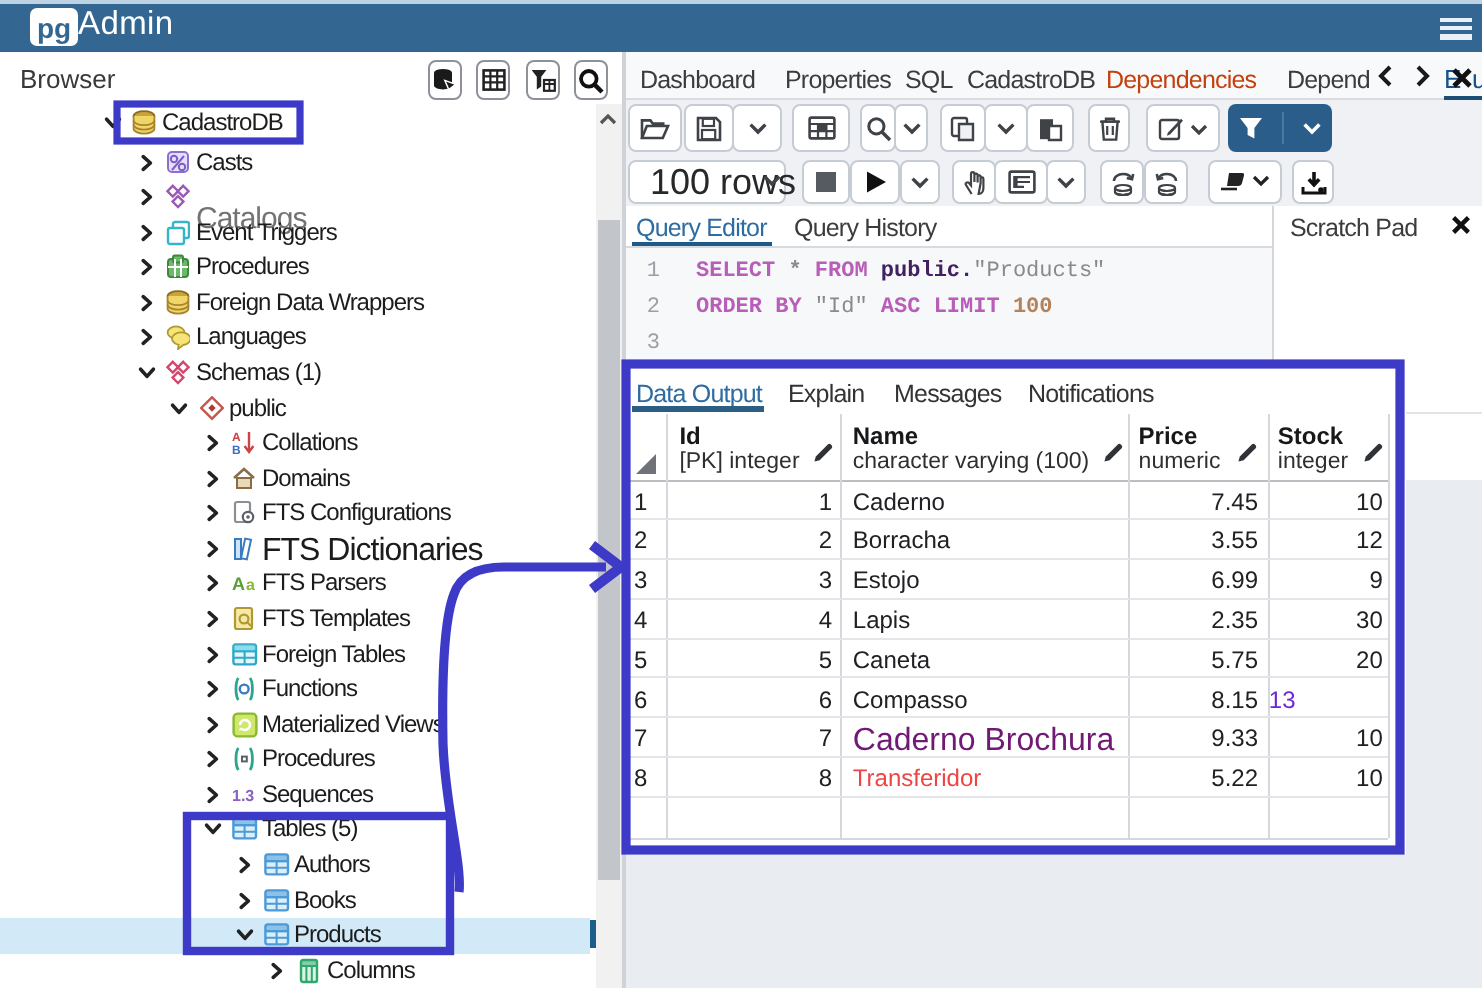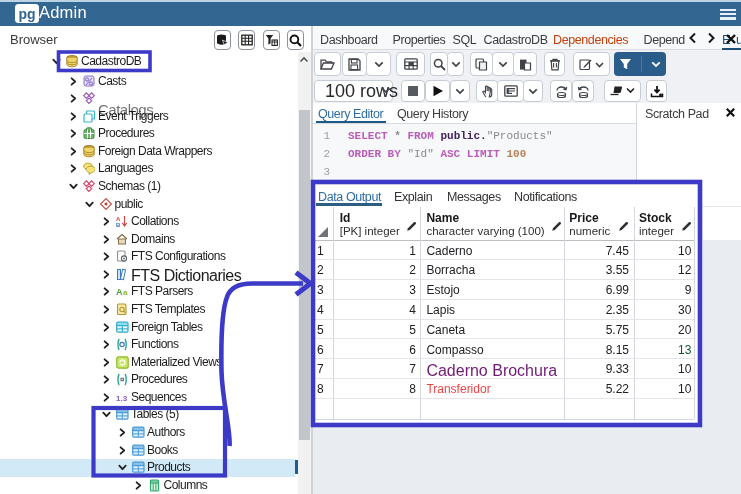--- a/index.html
+++ b/index.html
@@ -648,21 +648,21 @@
 <div class="a" style="left:317px;top:322.7px;font-size:12px;color:#202124">5</div>
 <div class="a" style="left:333.0px;top:322.7px;width:83px;text-align:right;font-size:12px;color:#202124">5</div>
 <div class="a" style="left:426.4px;top:322.7px;font-size:12px;color:#202124">Caneta</div>
 <div class="a" style="left:564.0px;top:322.7px;width:65px;text-align:right;font-size:12px;color:#202124">5.75</div>
 <div class="a" style="left:634.4px;top:322.7px;width:57px;text-align:right;font-size:12px;color:#202124">20</div>
 <div class="a" style="left:313px;top:339.5px;width:381.3px;height:19.8px;border-bottom:1px solid #e3e5e9"></div>
 <div class="a" style="left:317px;top:342.5px;font-size:12px;color:#202124">6</div>
 <div class="a" style="left:333.0px;top:342.5px;width:83px;text-align:right;font-size:12px;color:#202124">6</div>
 <div class="a" style="left:426.4px;top:342.5px;font-size:12px;color:#202124">Compasso</div>
 <div class="a" style="left:564.0px;top:342.5px;width:65px;text-align:right;font-size:12px;color:#202124">8.15</div>
-<div class="a" style="left:634.4px;top:342.5px;width:57px;text-align:right;font-size:12px;color:#14532d">13</div>
+<div class="a" style="left:634.4px;top:342.5px;width:57px;text-align:left;font-size:12px;color:#6d28d9">13</div>
 <div class="a" style="left:313px;top:359.3px;width:381.3px;height:19.8px;border-bottom:1px solid #e3e5e9"></div>
 <div class="a" style="left:317px;top:362.3px;font-size:12px;color:#202124">7</div>
 <div class="a" style="left:333.0px;top:362.3px;width:83px;text-align:right;font-size:12px;color:#202124">7</div>
 <div class="a" style="left:426.4px;top:362.3px;font-size:16px;color:#701a75">Caderno Brochura</div>
 <div class="a" style="left:564.0px;top:362.3px;width:65px;text-align:right;font-size:12px;color:#202124">9.33</div>
 <div class="a" style="left:634.4px;top:362.3px;width:57px;text-align:right;font-size:12px;color:#202124">10</div>
 <div class="a" style="left:313px;top:379.1px;width:381.3px;height:19.8px;border-bottom:1px solid #e3e5e9"></div>
 <div class="a" style="left:317px;top:382.1px;font-size:12px;color:#202124">8</div>
 <div class="a" style="left:333.0px;top:382.1px;width:83px;text-align:right;font-size:12px;color:#202124">8</div>
 <div class="a" style="left:426.4px;top:382.1px;font-size:12px;color:#ef4444">Transferidor</div>

